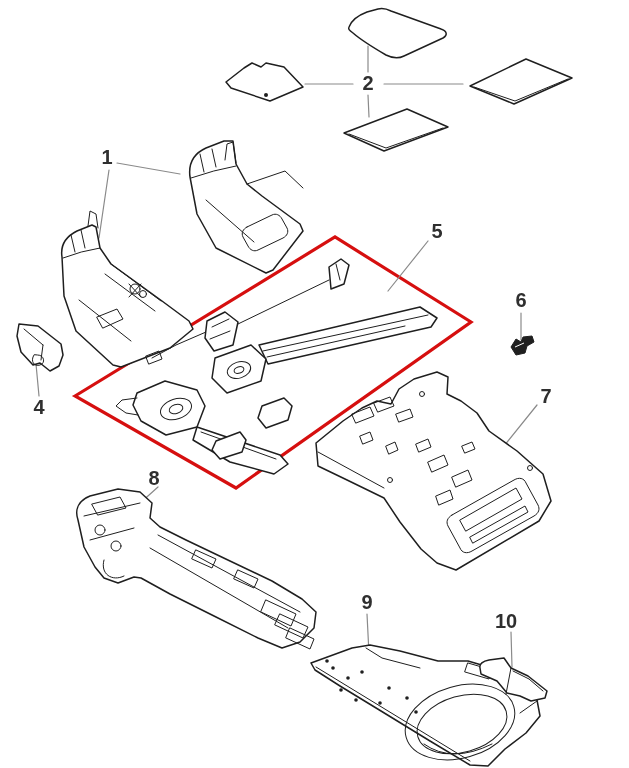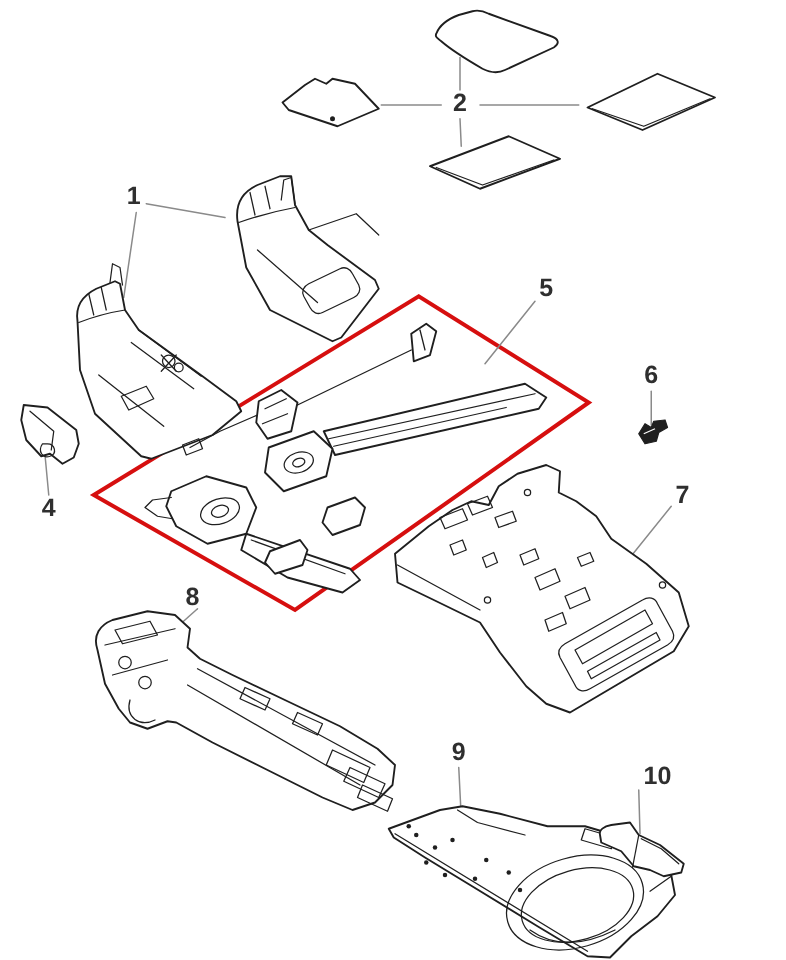--- a/index.html
+++ b/index.html
@@ -172,15 +172,15 @@
 </svg>
 
 <div class="callout" style="left:107px;top:157px">1</div>
 <div class="callout" style="left:368px;top:83px">2</div>
 <div class="callout" style="left:39px;top:407px">4</div>
 <div class="callout" style="left:437px;top:231px">5</div>
 <div class="callout" style="left:521px;top:300px">6</div>
 <div class="callout" style="left:546px;top:396px">7</div>
 <div class="callout" style="left:154px;top:478px">8</div>
 <div class="callout" style="left:367px;top:602px">9</div>
-<div class="callout" style="left:526px;top:621px">10</div>
+<div class="callout" style="left:506px;top:621px">10</div>
 
 </div>
 
 </body></html>

